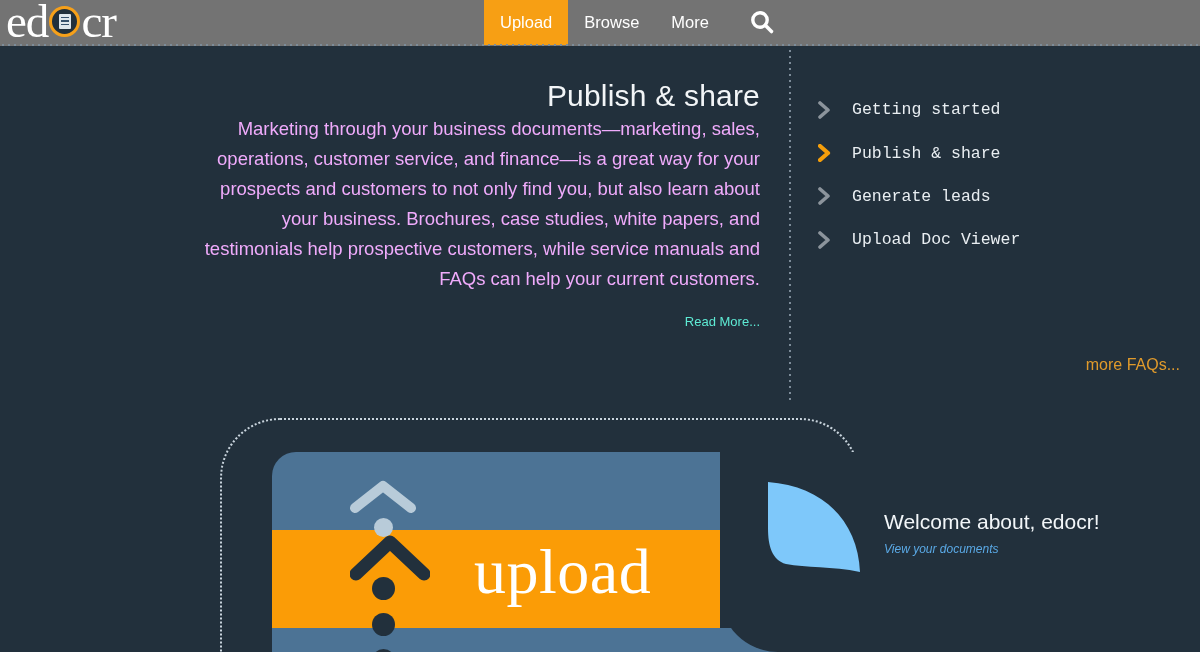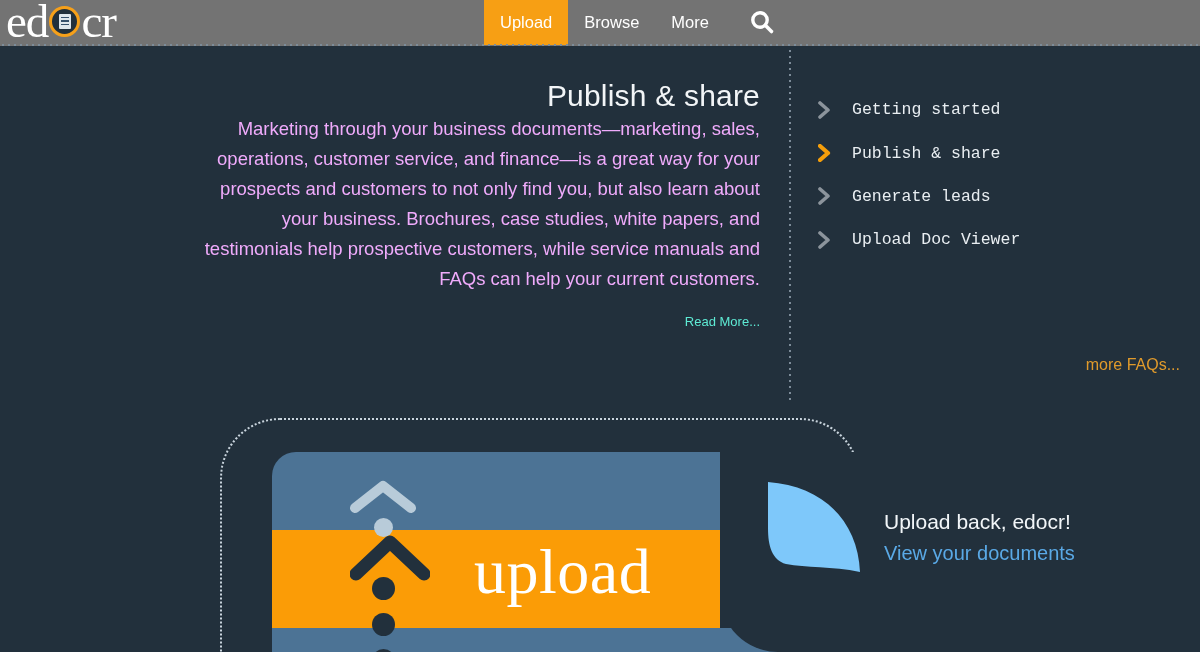--- a/index.html
+++ b/index.html
@@ -284,24 +284,25 @@
     font-family: "Liberation Sans", sans-serif;
     font-size: 21px;
     color: #f2f6f9;
     font-weight: 400;
     white-space: nowrap;
   }
   #welcome-link {
     display: inline-block;
     margin-top: 8px;
     font-family: "Liberation Sans", sans-serif;
-    font-size: 20px;
+    font-size: 12px;
     color: #5aa9e6;
     cursor: pointer;
     text-decoration: none;
+    font-style: italic;
   }
 </style>
 </head>
 <body>
 
 <div id="page">
 
   <div id="header">
 
     <div id="logo">
@@ -414,17 +415,17 @@
 
         <span class="dot" style="left:22px; top:135px; width:23px; height:23px; background:#22303c;"></span>
         <span class="dot" style="left:22px; top:171px; width:23px; height:23px; background:#22303c;"></span>
         <span class="dot" style="left:22px; top:207px; width:23px; height:23px; background:#22303c;"></span>
 
       </div>
     </div>
   </div>
 
   <div id="welcome">
-    <div id="welcome-title">Upload back, edocr!</div>
+    <div id="welcome-title">Welcome about, edocr!</div>
     <a id="welcome-link">View your documents</a>
   </div>
 
 </div>
 
 </body></html>

